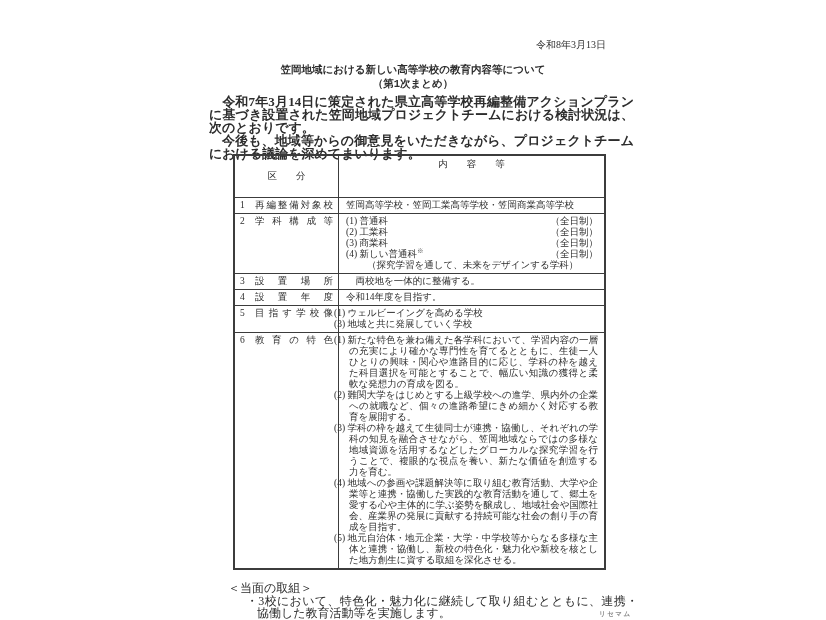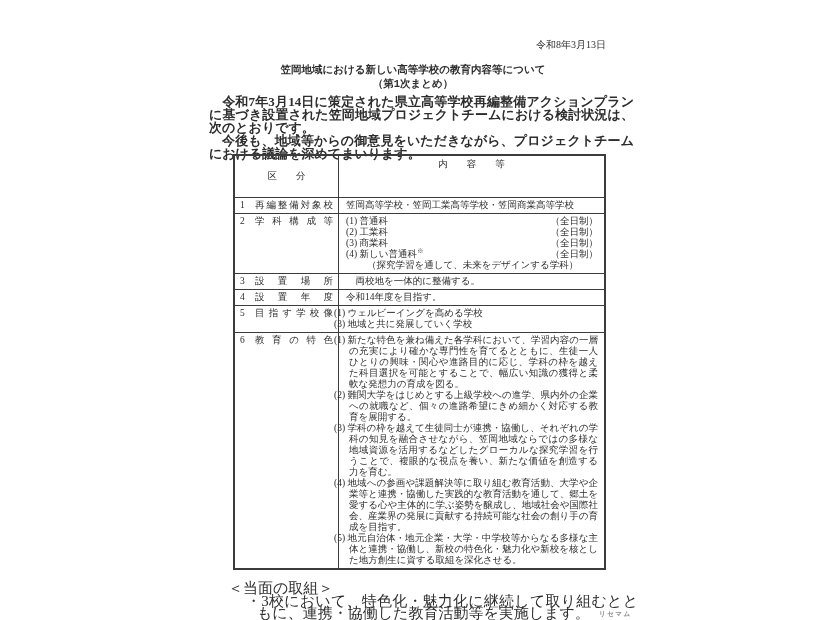--- a/index.html
+++ b/index.html
@@ -55,21 +55,21 @@
   .t-head .h1{width:104px;flex:none;box-sizing:border-box;border-right:1px solid var(--border);
     text-align:center;padding:15px 0;}
   .t-head .h2{flex:1;text-align:center;padding:3px 0;}
   .pair{display:flex;justify-content:space-between;}
   .p-name{width:107px;flex:none;}
   sup.mark{font-size:6.5px;line-height:0;vertical-align:super;}
   .note-line{padding-left:21px;}
   .hang{padding-left:3px;text-indent:-15px;text-align:justify;}
 
   
-  .actions{margin-left:228px;margin-top:12px;font-size:15px;line-height:12.5px;}
+  .actions{margin-left:228px;margin-top:12px;font-size:12px;line-height:12.5px;}
   .actions .bullet{
     margin-left:18px;width:392px;box-sizing:border-box;
     padding-left:11px;text-indent:-11px;text-align:justify;
   }
   .footnote{
     margin-left:204px;margin-top:10px;width:440px;box-sizing:border-box;
     font-size:7.5px;line-height:9.5px;color:var(--fn);
     padding-left:8px;text-indent:-8px;text-align:justify;
   }
   .logo{

